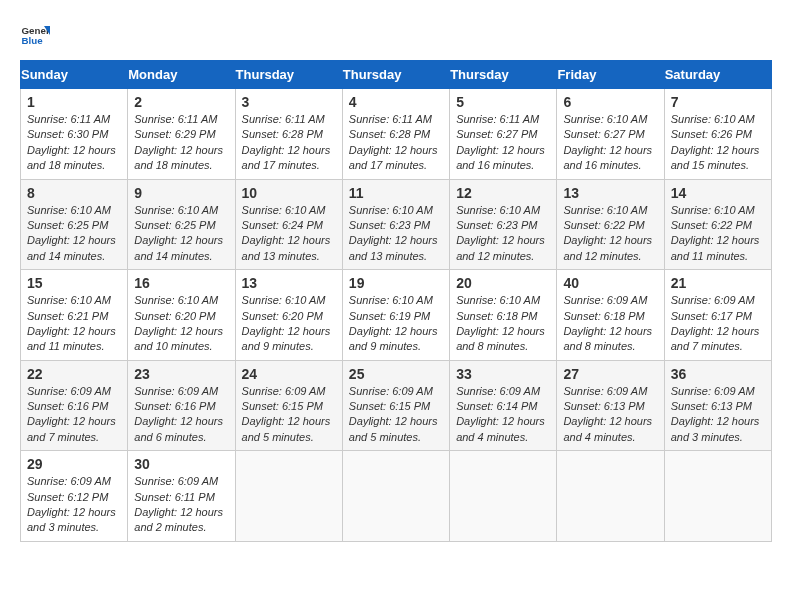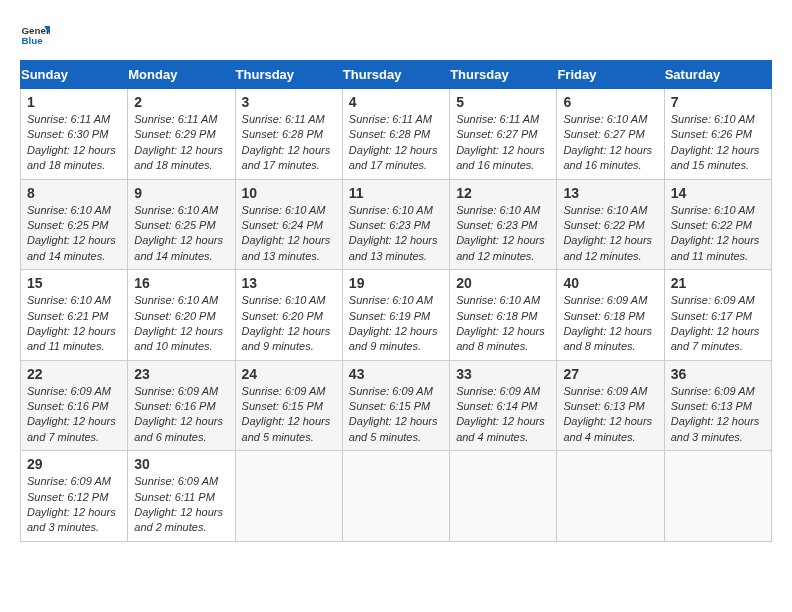--- a/index.html
+++ b/index.html
@@ -253,21 +253,21 @@
 Sunset: 6:16 PM
 Daylight: 12 hours and 6 minutes.</div>
         </td>
         <td>
           <span class="day-number">24</span>
           <div class="day-info" style="white-space: pre-line;">Sunrise: 6:09 AM
 Sunset: 6:15 PM
 Daylight: 12 hours and 5 minutes.</div>
         </td>
         <td>
-          <span class="day-number">43</span>
+          <span class="day-number">25</span>
           <div class="day-info" style="white-space: pre-line;">Sunrise: 6:09 AM
 Sunset: 6:15 PM
 Daylight: 12 hours and 5 minutes.</div>
         </td>
         <td>
           <span class="day-number">33</span>
           <div class="day-info" style="white-space: pre-line;">Sunrise: 6:09 AM
 Sunset: 6:14 PM
 Daylight: 12 hours and 4 minutes.</div>
         </td>

